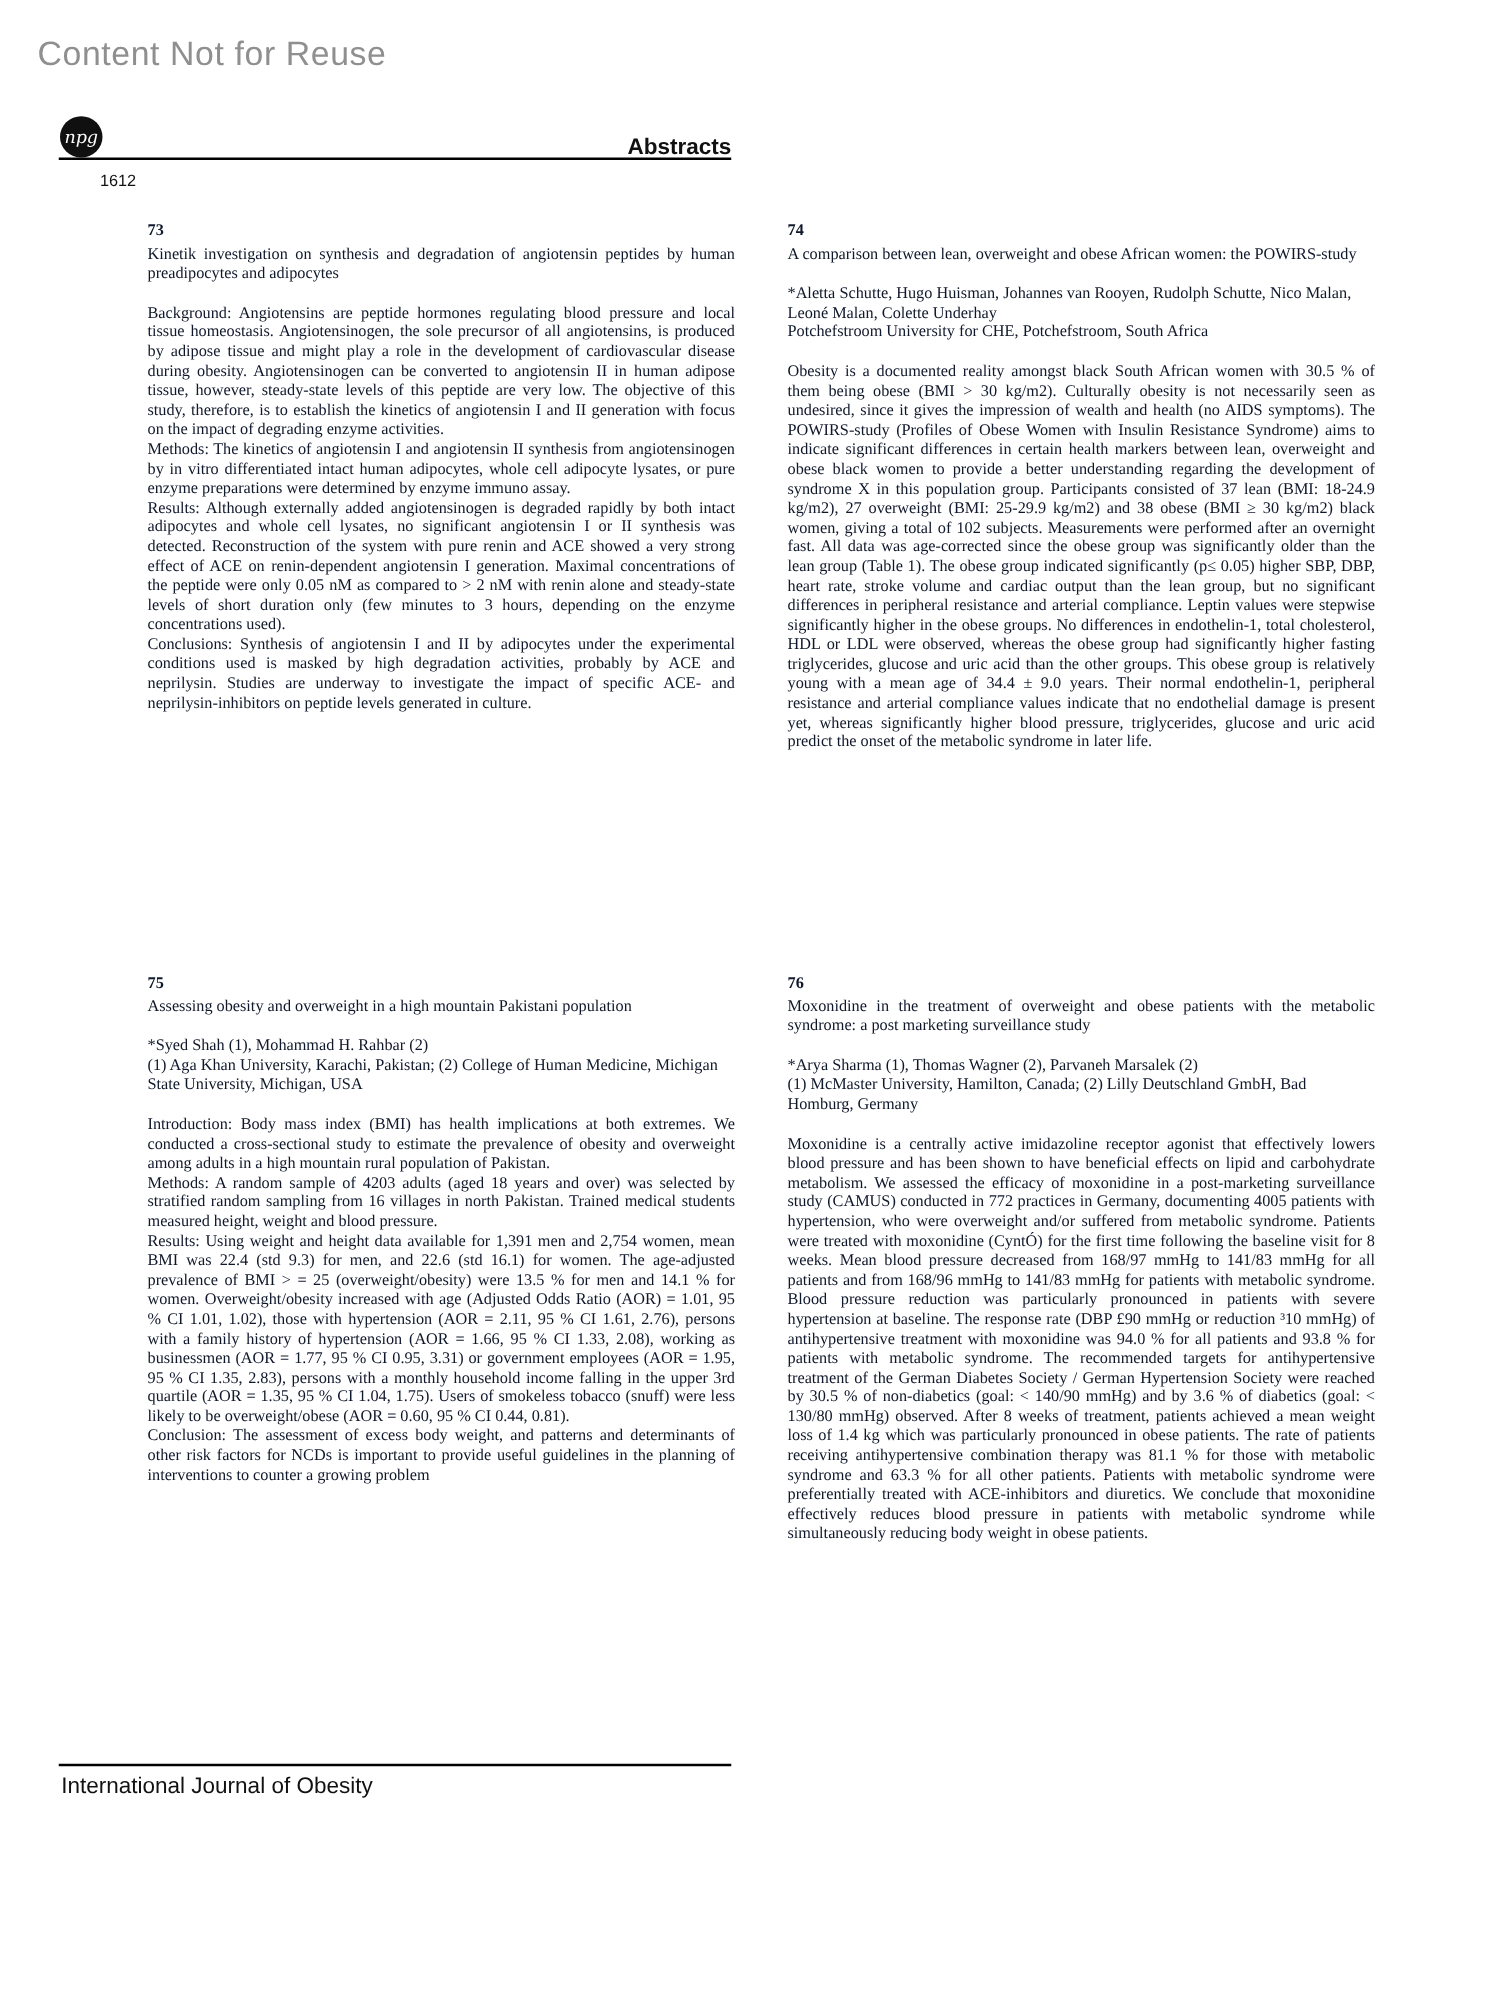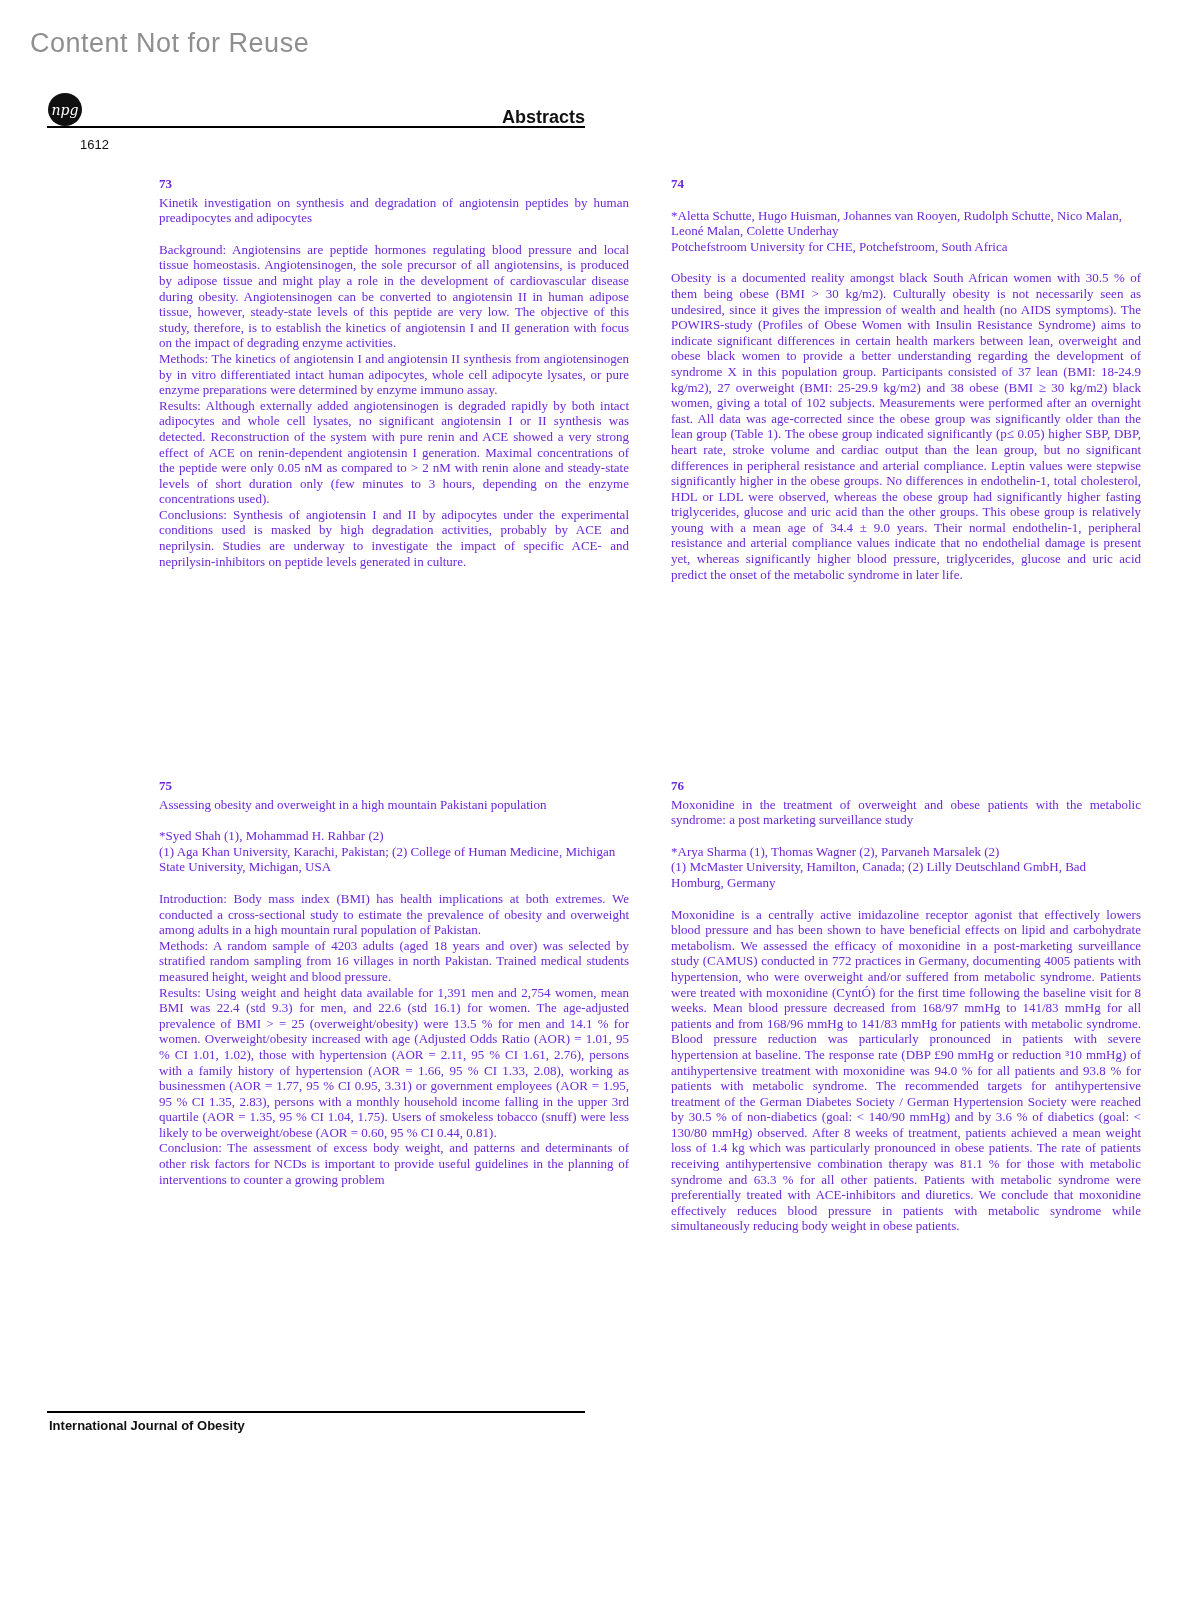--- a/index.html
+++ b/index.html
@@ -34,37 +34,36 @@
     background: #000;
   }
   .page-number {
     position: absolute; left: 49px; top: 137px;
     font-family: "Liberation Sans", sans-serif;
     font-size: 13px; color: #111; margin-left: 31px;
   }
   .abstract {
     position: absolute; width: 470px;
     font-size: 13px; line-height: 15.6px;
-    color: #6d28d9;
-    margin-left: 41px;
+    color: #0f172a;
   }
   .abs-number { font-weight: bold; margin-bottom: 3px; }
   .abs-title  { font-weight: normal; font-size: 13px; line-height: 15.6px; text-align: justify; }
   .abs-meta   { margin-top: 16px; }
   .abs-authors, .abs-affiliation { text-align: left; }
   .abs-body   { margin-top: 16px; }
   .abs-body p { text-align: justify; }
   .footer-rule {
     position: absolute; left: 47px; top: 1411px; width: 538px; height: 2px;
     background: #000;
   }
   .footer-label {
     position: absolute; left: 49px; top: 1418px;
     font-family: "Liberation Sans", sans-serif;
-    font-weight: bold; font-size: 13px; color: #111;
+    font-weight: normal; font-size: 18px; color: #111;
   }
 </style>
 </head>
 <body>
 
 <div class="page">
 
   <div class="watermark">Content Not for Reuse</div>
 
   <div class="logo">npg</div>
@@ -79,20 +78,21 @@
     <div class="abs-body">
       <p>Background: Angiotensins are peptide hormones regulating blood pressure and local tissue homeostasis. Angiotensinogen, the sole precursor of all angiotensins, is produced by adipose tissue and might play a role in the development of cardiovascular disease during obesity. Angiotensinogen can be converted to angiotensin II in human adipose tissue, however, steady-state levels of this peptide are very low. The objective of this study, therefore, is to establish the kinetics of angiotensin I and II generation with focus on the impact of degrading enzyme activities.</p>
       <p>Methods: The kinetics of angiotensin I and angiotensin II synthesis from angiotensinogen by in vitro differentiated intact human adipocytes, whole cell adipocyte lysates, or pure enzyme preparations were determined by enzyme immuno assay.</p>
       <p>Results: Although externally added angiotensinogen is degraded rapidly by both intact adipocytes and whole cell lysates, no significant angiotensin I or II synthesis was detected. Reconstruction of the system with pure renin and ACE showed a very strong effect of ACE on renin-dependent angiotensin I generation. Maximal concentrations of the peptide were only 0.05 nM as compared to &gt; 2 nM with renin alone and steady-state levels of short duration only (few minutes to 3 hours, depending on the enzyme concentrations used).</p>
       <p>Conclusions: Synthesis of angiotensin I and II by adipocytes under the experimental conditions used is masked by high degradation activities, probably by ACE and neprilysin. Studies are underway to investigate the impact of specific ACE- and neprilysin-inhibitors on peptide levels generated in culture.</p>
     </div>
   </section>
 
   <section class="abstract" style="left:630px; top:176px;">
     <div class="abs-number">74</div>
+    <h2 class="abs-title">A comparison between lean, overweight and obese African women: the POWIRS-study</h2>
     <div class="abs-meta">
       <div class="abs-authors">*Aletta Schutte, Hugo Huisman, Johannes van Rooyen, Rudolph Schutte, Nico Malan, Leoné Malan, Colette Underhay</div>
       <div class="abs-affiliation">Potchefstroom University for CHE, Potchefstroom, South Africa</div>
     </div>
     <div class="abs-body">
       <p>Obesity is a documented reality amongst black South African women with 30.5 % of them being obese (BMI &gt; 30 kg/m2). Culturally obesity is not necessarily seen as undesired, since it gives the impression of wealth and health (no AIDS symptoms). The POWIRS-study (Profiles of Obese Women with Insulin Resistance Syndrome) aims to indicate significant differences in certain health markers between lean, overweight and obese black women to provide a better understanding regarding the development of syndrome X in this population group. Participants consisted of 37 lean (BMI: 18-24.9 kg/m2), 27 overweight (BMI: 25-29.9 kg/m2) and 38 obese (BMI ≥ 30 kg/m2) black women, giving a total of 102 subjects. Measurements were performed after an overnight fast. All data was age-corrected since the obese group was significantly older than the lean group (Table 1). The obese group indicated significantly (p≤ 0.05) higher SBP, DBP, heart rate, stroke volume and cardiac output than the lean group, but no significant differences in peripheral resistance and arterial compliance. Leptin values were stepwise significantly higher in the obese groups. No differences in endothelin-1, total cholesterol, HDL or LDL were observed, whereas the obese group had significantly higher fasting triglycerides, glucose and uric acid than the other groups. This obese group is relatively young with a mean age of 34.4 ± 9.0 years. Their normal endothelin-1, peripheral resistance and arterial compliance values indicate that no endothelial damage is present yet, whereas significantly higher blood pressure, triglycerides, glucose and uric acid predict the onset of the metabolic syndrome in later life.</p>
     </div>
   </section>
 
   <section class="abstract" style="left:118px; top:778px;">

